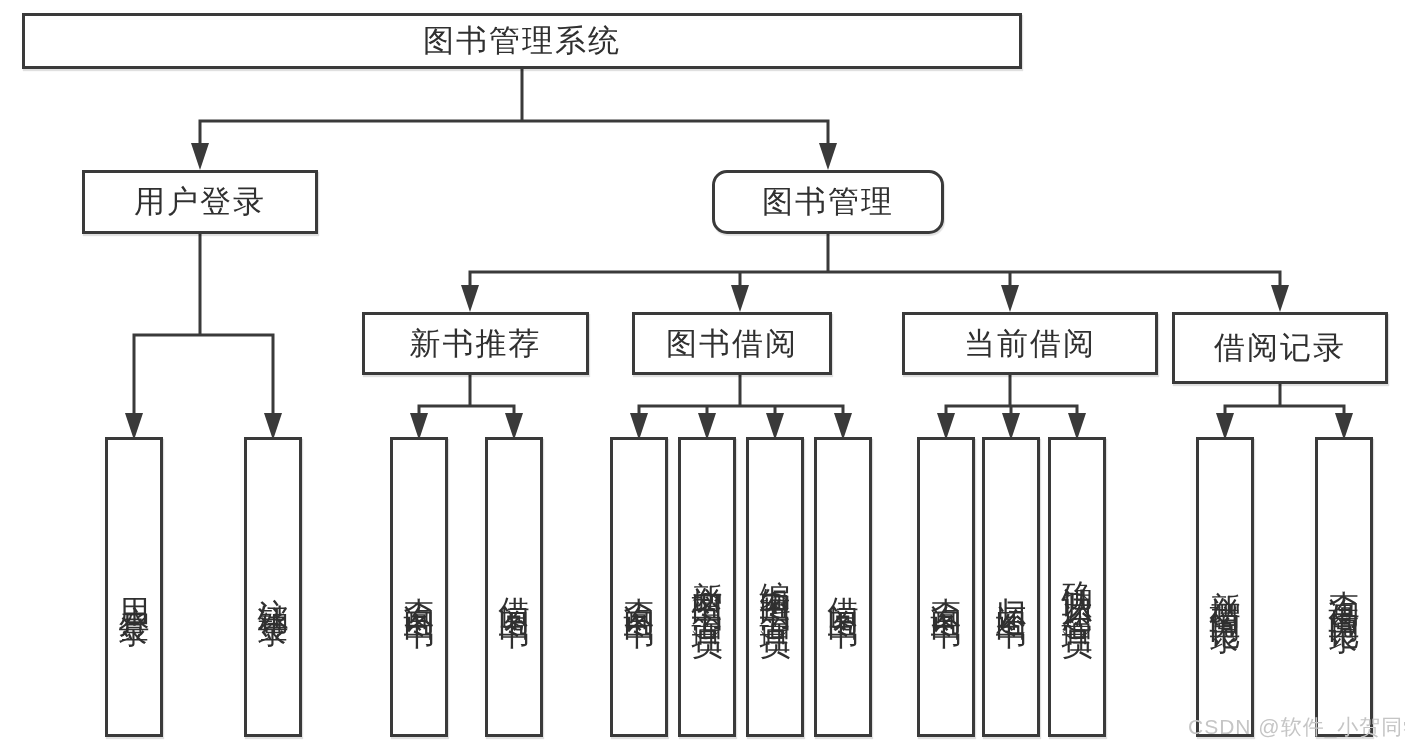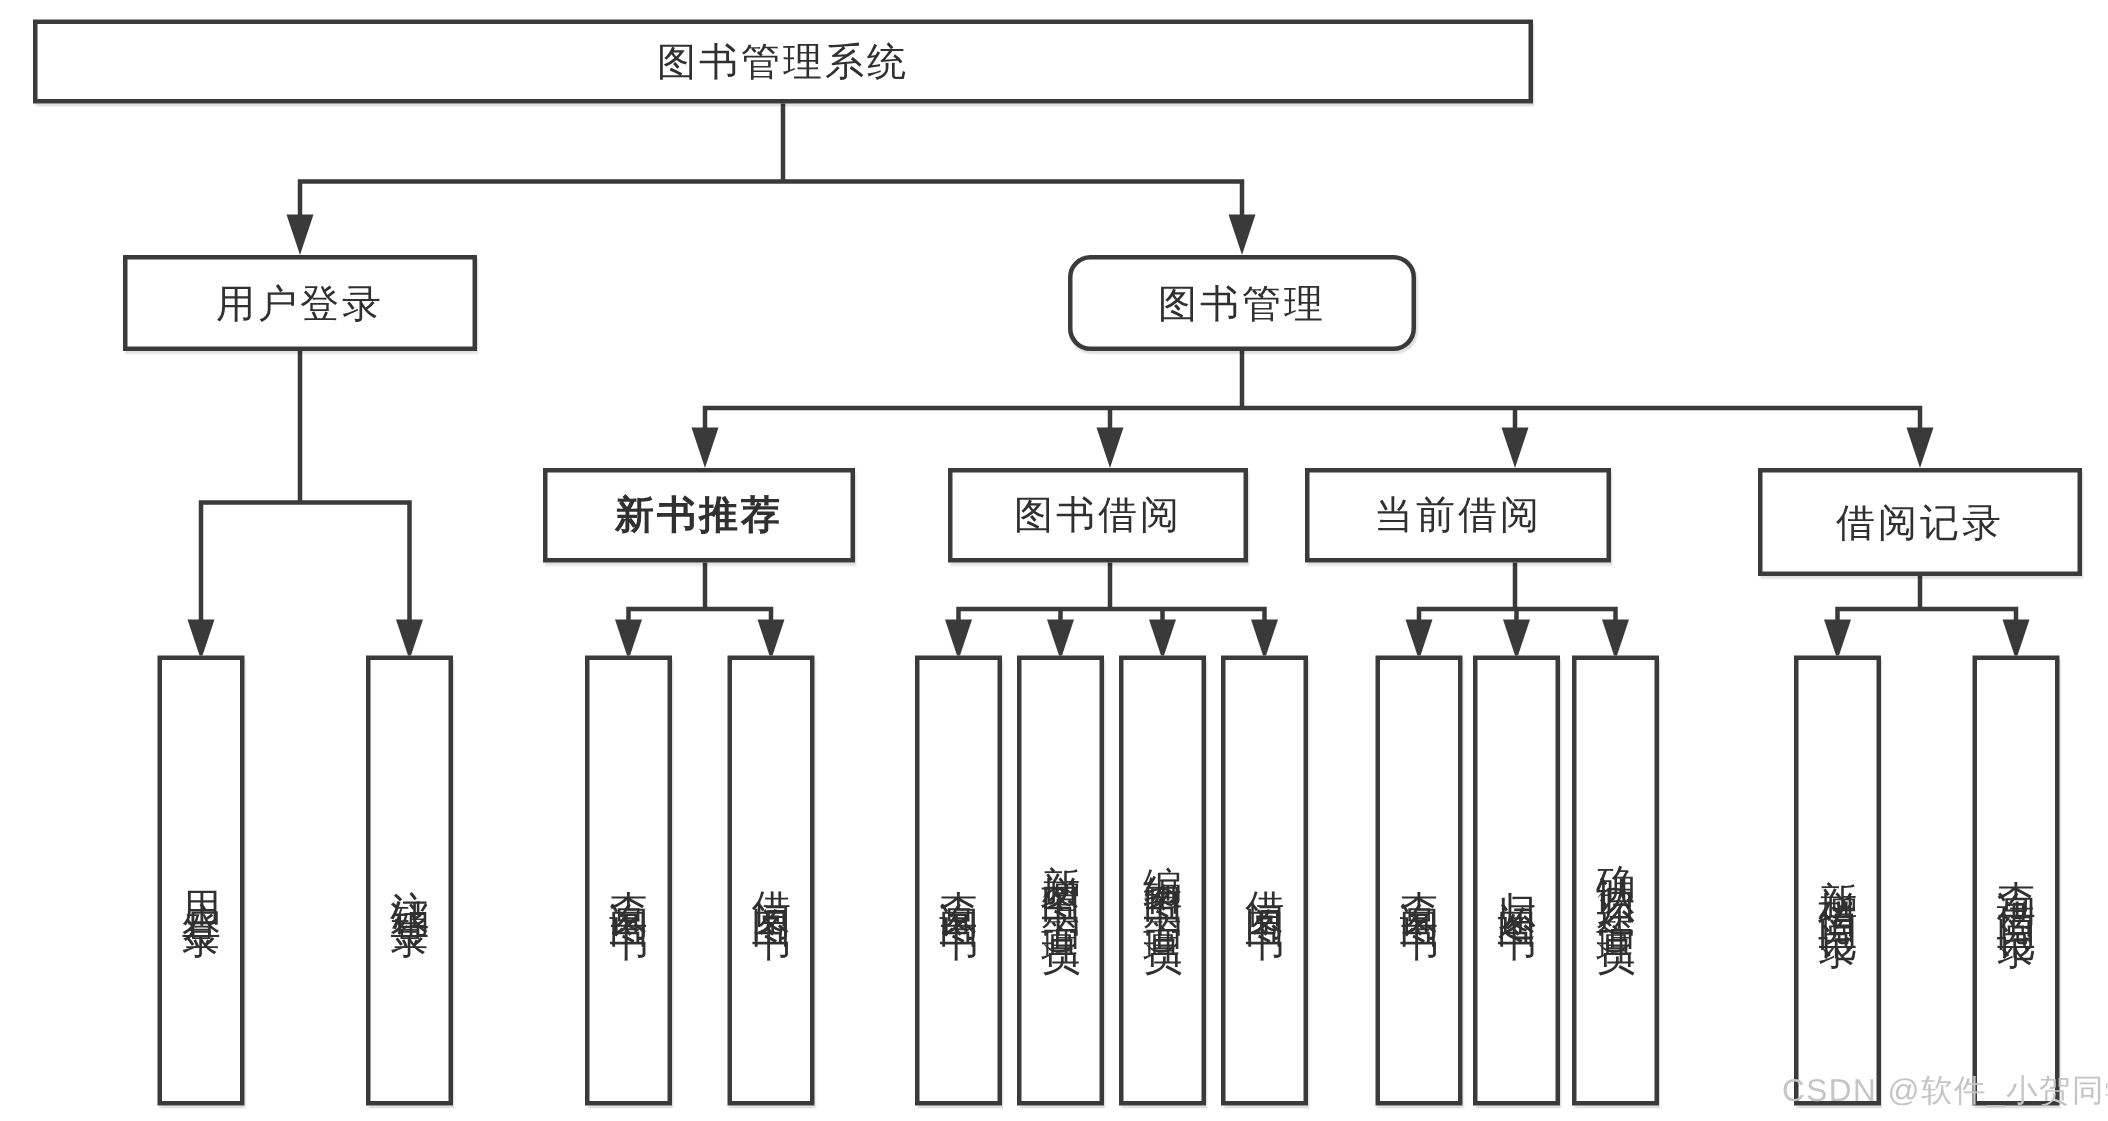--- a/index.html
+++ b/index.html
@@ -6,21 +6,21 @@
   body{
     width:1405px;height:747px;position:relative;overflow:hidden;
     background:#ffffff;
     font-family:"Liberation Sans","DejaVu Sans",sans-serif;
   }
   .connectors{position:absolute;left:0;top:0;z-index:1;}
   .box{
     position:absolute;box-sizing:border-box;z-index:2;
     background:#ffffff;border:3px solid #3a3a3a;
     display:flex;align-items:center;justify-content:center;
-    color:#303030;font-size:26px;letter-spacing:2px;
+    color:#303030;font-size:31px;letter-spacing:2px;
     box-shadow:1px 2px 1px rgba(0,0,0,0.12);
   }
   .vbox .label{
     writing-mode:vertical-lr;text-orientation:mixed;
     letter-spacing:7px;line-height:1.2;
   }
   .watermark{
     position:absolute;left:1188px;top:713px;z-index:3;
     color:#c5c5c5;font-size:21px;letter-spacing:1px;white-space:nowrap;
   }
@@ -67,27 +67,27 @@
   <span class="label">图书管理系统</span>
 </div>
 
 <div class="box" style="left:82px;top:170px;width:236px;height:64px;">
   <span class="label">用户登录</span>
 </div>
 <div class="box" style="left:712px;top:170px;width:232px;height:64px;border-radius:15px;">
   <span class="label">图书管理</span>
 </div>
 
-<div class="box" style="left:362px;top:312px;width:208px;height:63px;font-weight:bold;">
+<div class="box" style="left:362px;top:312px;width:227px;height:63px;">
   <span class="label">新书推荐</span>
 </div>
 <div class="box" style="left:632px;top:312px;width:200px;height:63px;">
   <span class="label">图书借阅</span>
 </div>
-<div class="box" style="left:870px;top:312px;width:204px;height:63px;">
+<div class="box" style="left:902px;top:312px;width:256px;height:63px;">
   <span class="label">当前借阅</span>
 </div>
 <div class="box" style="left:1172px;top:312px;width:216px;height:72px;">
   <span class="label">借阅记录</span>
 </div>
 
 <div class="box vbox" style="left:105px;top:437px;width:58px;height:300px;">
   <span class="label">用户登录</span>
 </div>
 <div class="box vbox" style="left:244px;top:437px;width:58px;height:300px;">

